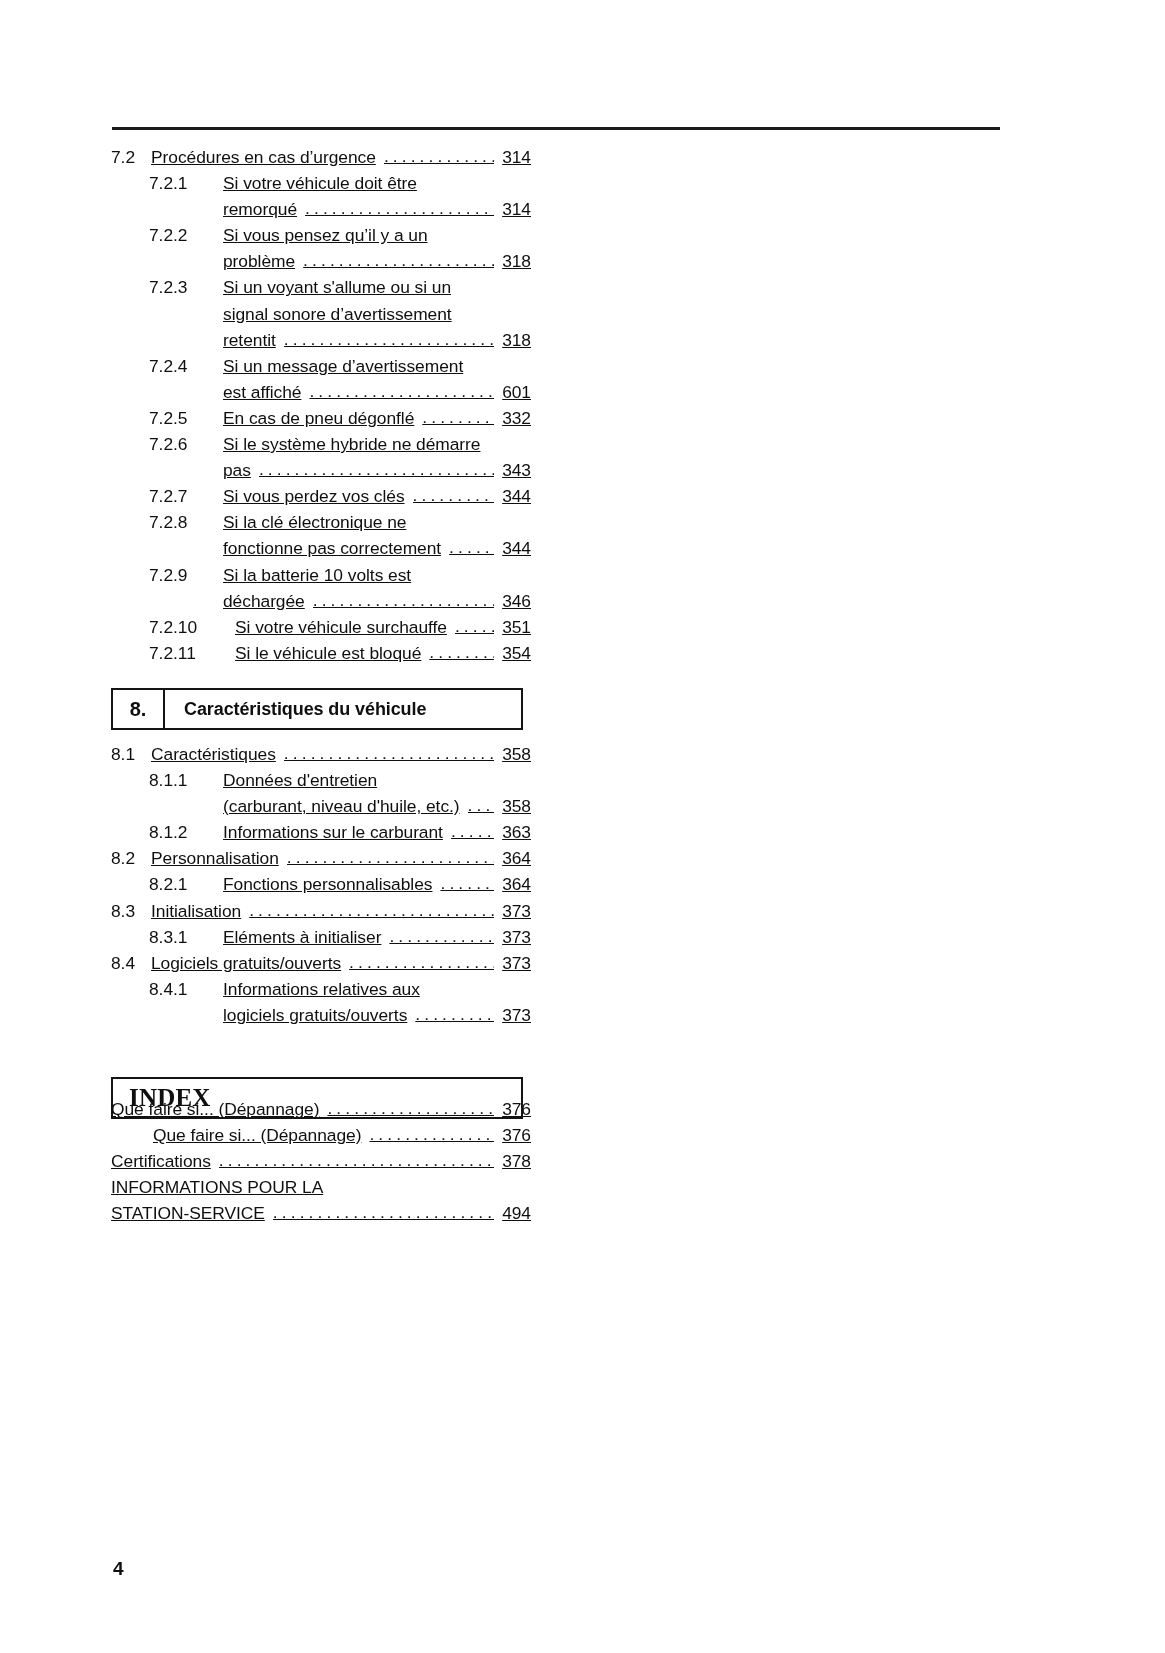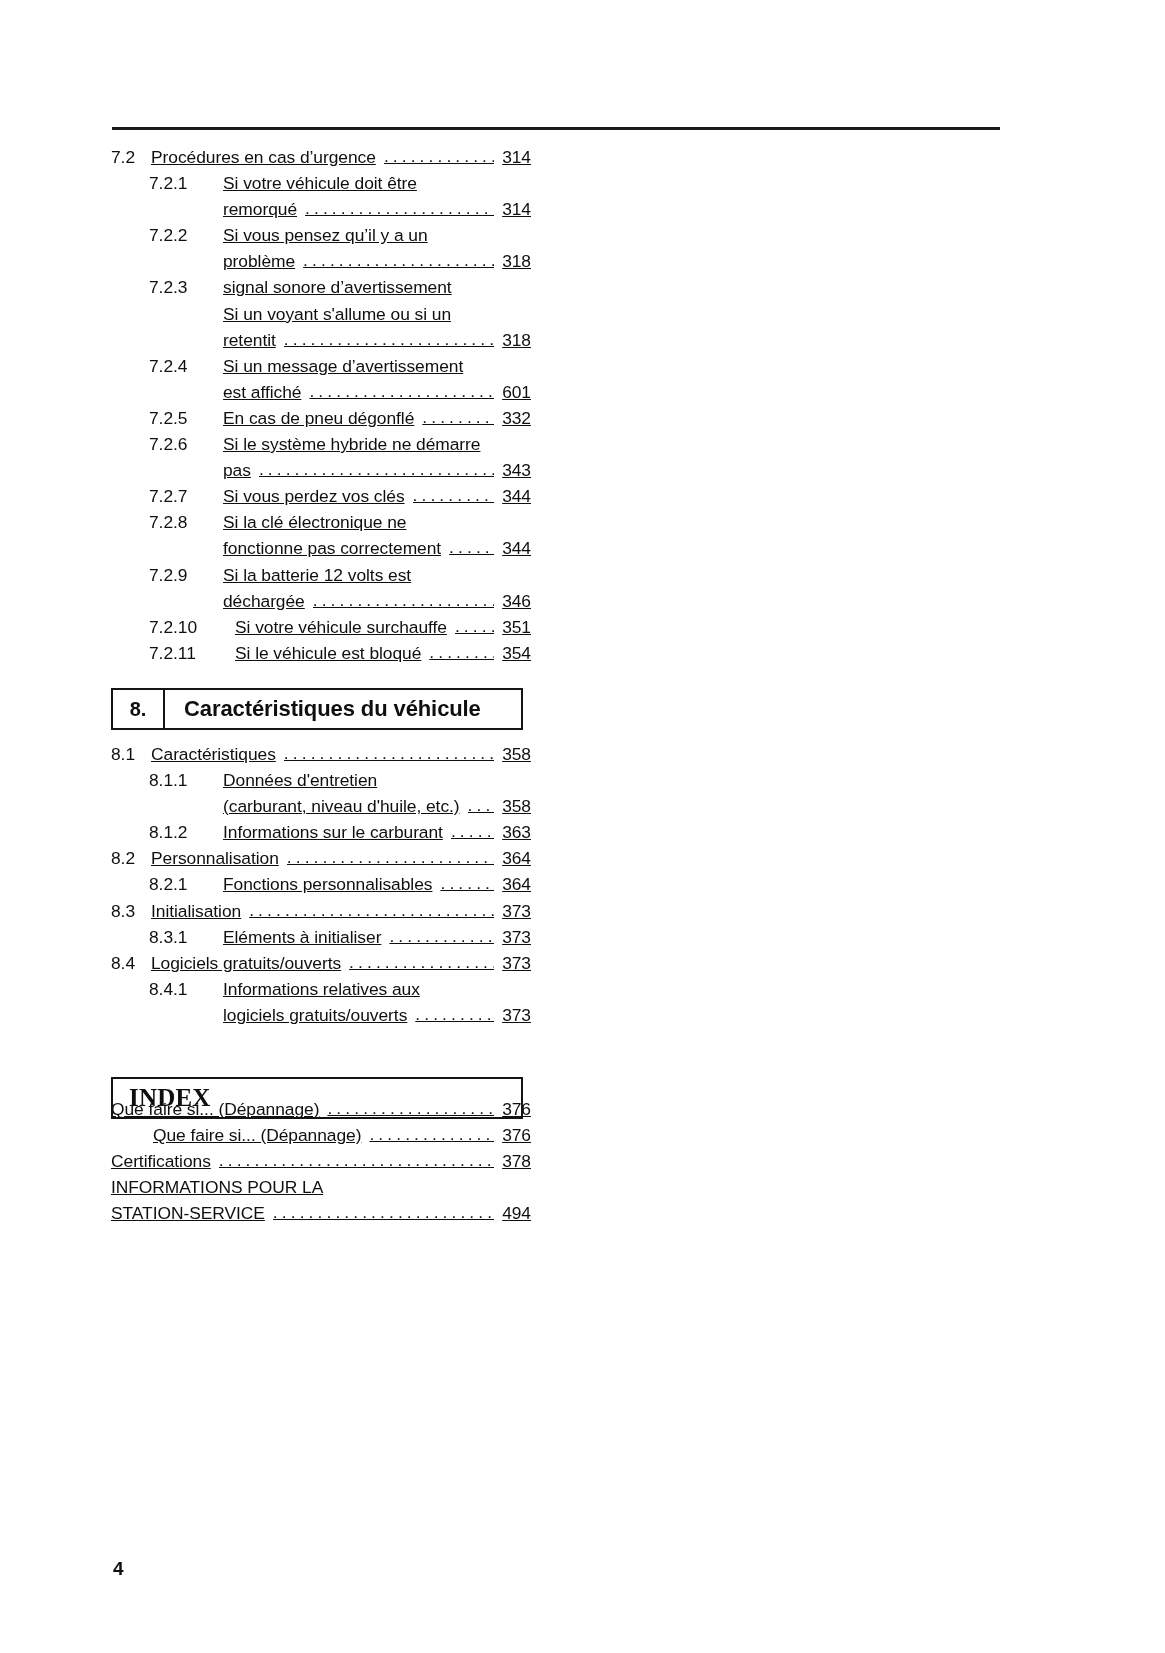--- a/index.html
+++ b/index.html
@@ -113,21 +113,21 @@
     font-weight: bold;
     font-size: 20px;
     border-right: 2px solid #141414;
   }
   .chapter-box .ch-title {
     flex: 1 1 auto;
     display: flex;
     align-items: center;
     padding-left: 19px;
     font-weight: bold;
-    font-size: 22px;
+    font-size: 18px;
     letter-spacing: -0.1px;
   }
   .chapter-box.plain .ch-title {
     padding-left: 16px;
     font-size: 25px;
     letter-spacing: 0.2px;
     font-family: Liberation Serif, serif;
   }
 
   #chapter-8-box { left: 111px; top: 688px; width: 412px; height: 42px; }
@@ -188,25 +188,25 @@
             <span class="text">problème</span>
             <span class="leader"></span>
             <span class="pg">318</span>
           </div>
         </div>
       </div>
       <div class="entry lvl2">
         <span class="num">7.2.3</span>
         <div class="body">
           <div class="line cont">
+            <span class="text">Si un voyant s'allume ou si un</span>
+          </div>
+          <div class="line cont">
             <span class="text">signal sonore d’avertissement</span>
           </div>
-          <div class="line cont">
-            <span class="text">Si un voyant s'allume ou si un</span>
-          </div>
           <div class="line">
             <span class="text">retentit</span>
             <span class="leader"></span>
             <span class="pg">318</span>
           </div>
         </div>
       </div>
       <div class="entry lvl2">
         <span class="num">7.2.4</span>
         <div class="body">
@@ -263,21 +263,21 @@
             <span class="text">fonctionne pas correctement</span>
             <span class="leader"></span>
             <span class="pg">344</span>
           </div>
         </div>
       </div>
       <div class="entry lvl2">
         <span class="num">7.2.9</span>
         <div class="body">
           <div class="line cont">
-            <span class="text">Si la batterie 12 volts est</span>
+            <span class="text">Si la batterie 10 volts est</span>
           </div>
           <div class="line">
             <span class="text">déchargée</span>
             <span class="leader"></span>
             <span class="pg">346</span>
           </div>
         </div>
       </div>
       <div class="entry lvl2 wide">
         <span class="num">7.2.10</span>

